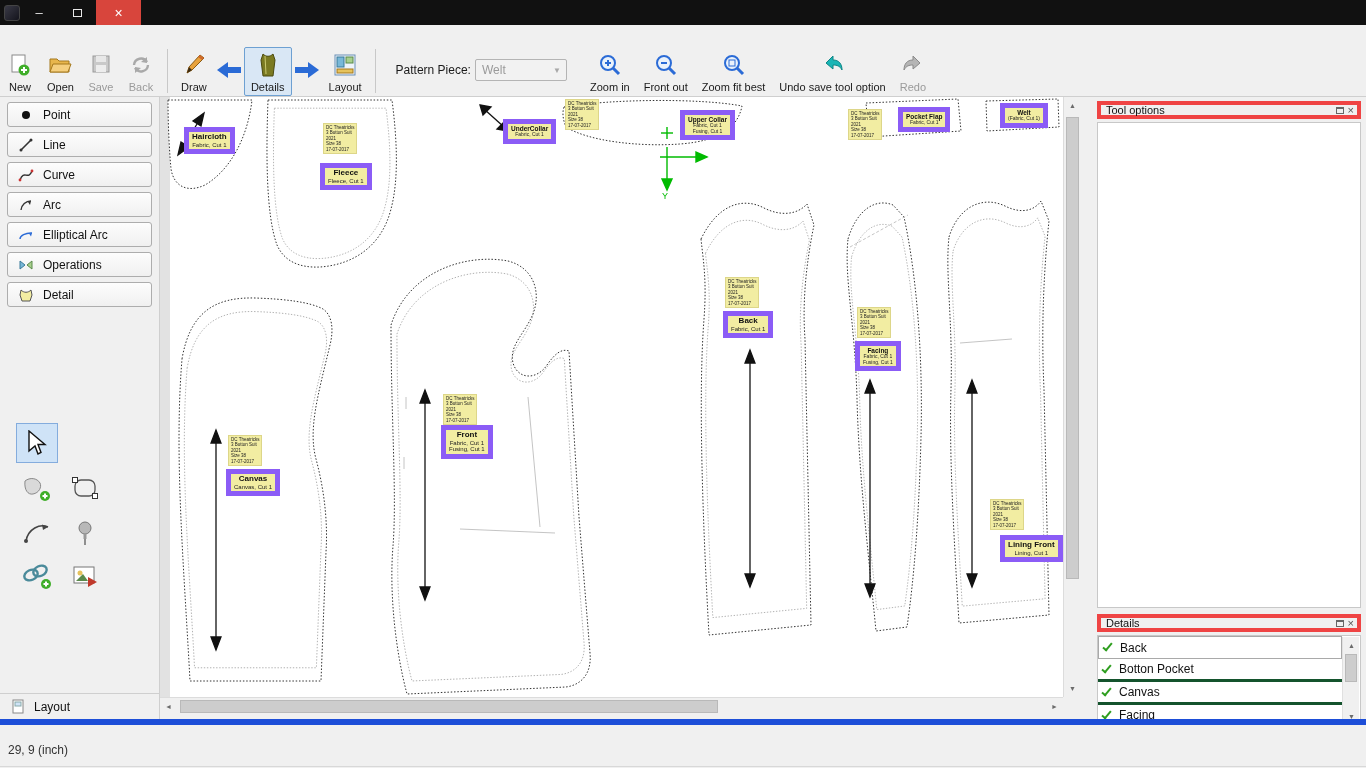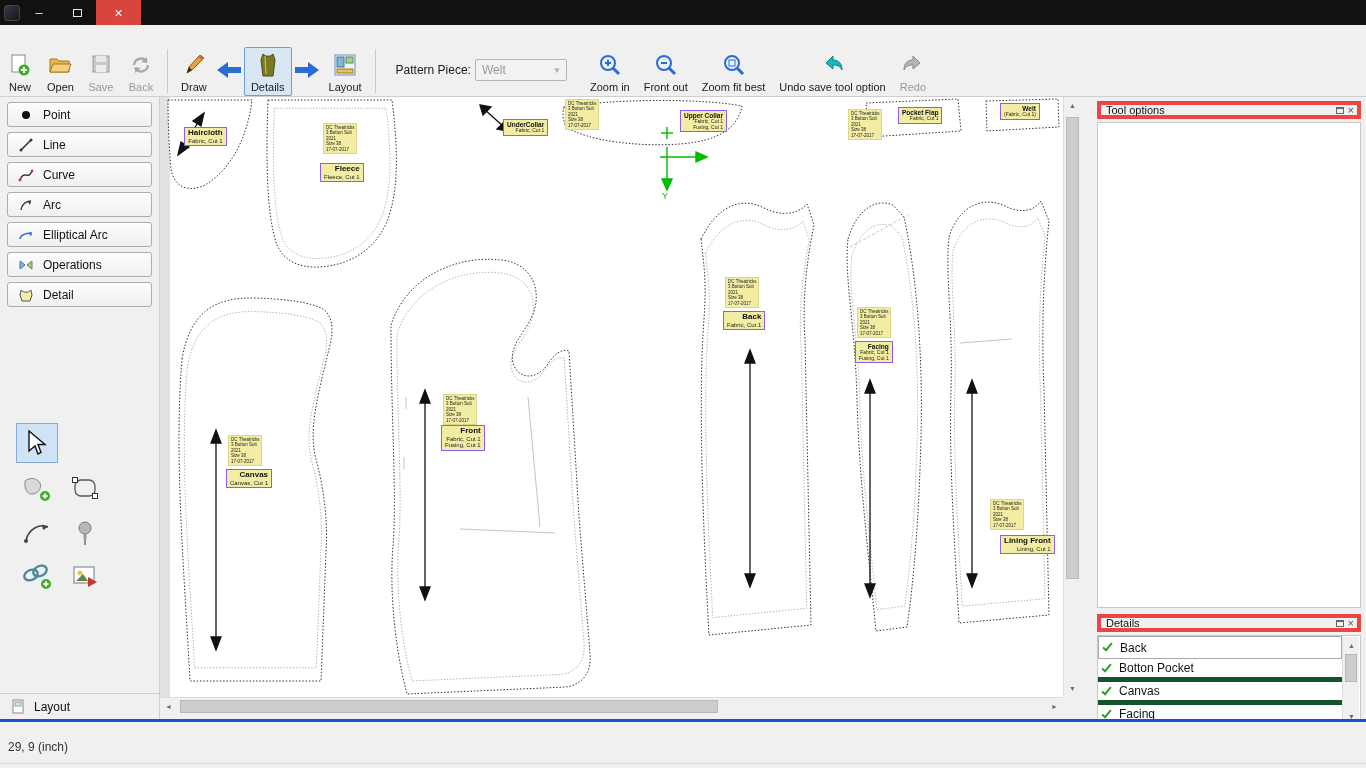--- a/index.html
+++ b/index.html
@@ -37,21 +37,21 @@
   .group-btn { display:flex; align-items:center; gap:9px; height:25px; margin:5px 7px 0; padding-left:10px; background:linear-gradient(#fdfdfd,#f0f0f0); border:1px solid #adadad; border-radius:3px; font-size:12px; color:#111; }
   .gicon { width:16px; height:16px; display:inline-flex; align-items:center; justify-content:center; }
   .tools-area { position:absolute; left:0; top:322px; width:160px; }
   .tool-btn { position:absolute; width:42px; height:40px; display:flex; align-items:center; justify-content:center; }
   .tool-btn.active { background:#cfe3f7; border:1px solid #84acdd; }
   .layout-btn { position:absolute; left:0; top:596px; width:159px; height:26px; display:flex; align-items:center; gap:8px; padding-left:10px; background:#f0f0f0; border-top:1px solid #cfcfcf; font-size:12px; color:#111; }
 
   
   .canvas-wrap { position:absolute; left:160px; top:97px; width:903px; height:600px; background:#ffffff; overflow:hidden; }
   .canvas-edge { position:absolute; left:0; top:0; width:10px; height:600px; background:#e2e2e2; }
-  .piece-label { position:absolute; background:#f2eda2; border:1px solid #8b5cf6; text-align:right; padding:1px 3px; line-height:1.1; z-index:3; }
+  .piece-label { position:absolute; background:#f2eda2; border:5px solid #8b5cf6; text-align:center; padding:1px 3px; line-height:1.1; z-index:3; }
   .pl-title { font-size:8px; font-weight:bold; color:#111; white-space:nowrap; }
   .pl-sub { font-size:6px; color:#222; white-space:pre-line; }
   .piece-label.small .pl-title { font-size:6.5px; }
   .piece-label.small .pl-sub { font-size:5px; }
   .info-label { position:absolute; background:#f2eda2; border:1px solid #ddd689; font-size:4.5px; line-height:1.2; color:#222; padding:1px 2px; white-space:pre-line; z-index:2; text-align:left; }
   .axis-y-label { position:absolute; color:#00bb00; font-size:9px; z-index:3; }
 
   
   .hscroll { position:absolute; left:160px; top:697px; width:903px; height:17px; background:#f0f0f0; border-top:1px solid #dcdcdc; }
   .vscroll { position:absolute; left:1063px; top:97px; width:17px; height:600px; background:#f0f0f0; border-left:1px solid #dcdcdc; }
@@ -59,27 +59,27 @@
   .sb-arrow { position:absolute; width:17px; height:17px; display:flex; align-items:center; justify-content:center; font-size:7px; color:#6b6b6b; }
   .sb-thumb { position:absolute; background:#cdcdcd; border:1px solid #b9b9b9; }
 
   
   .rightcol { position:absolute; left:1097px; top:101px; width:264px; }
   .panel-title { height:18px; background:#f0f0f0; display:flex; align-items:center; font-size:11px; color:#111; padding-left:5px; border:4px solid #ef4444; }
   .panel-btns { margin-left:auto; display:flex; align-items:center; gap:4px; padding-right:3px; }
   .float-glyph { width:8px; height:7px; border:1px solid #666; border-top-width:2px; }
   .close-glyph { font-size:11px; color:#555; line-height:1; }
   .panel-body { background:#ffffff; border:1px solid #c8c8c8; }
-  .detail-row { height:23px; display:flex; align-items:center; gap:6px; padding-left:4px; border-bottom:5px solid #14532d; font-size:12px; color:#111; }
+  .detail-row { height:23px; display:flex; align-items:center; gap:6px; padding-left:4px; border-bottom:3px solid #14532d; font-size:12px; color:#111; }
   .detail-row.focused { border:1px solid #a9a9a9; }
   .check-glyph { width:5px; height:10px; border-right:2.5px solid #2e9e1f; border-bottom:2.5px solid #2e9e1f; transform:rotate(40deg); margin:0 4px 3px 2px; }
   .list-scroll { position:absolute; right:1px; top:1px; width:17px; bottom:1px; background:#f0f0f0; border-left:1px solid #e0e0e0; }
 
   
-  .statusbar { position:absolute; left:0; top:719px; width:1366px; height:36px; background:#f0f0f0; border-top:3px solid #1d4ed8; }
+  .statusbar { position:absolute; left:0; top:719px; width:1366px; height:36px; background:#f0f0f0; border-top:6px solid #1d4ed8; }
   .status-text { position:absolute; left:8px; top:18px; font-size:12px; color:#333; }
   .status-line { position:absolute; left:0; top:41px; width:1366px; height:1px; background:#d8d8d8; }
 </style>
 </head>
 <body>
 
 <div id="app">
 
   <div class="titlebar">
     <div class="app-icon"></div>

